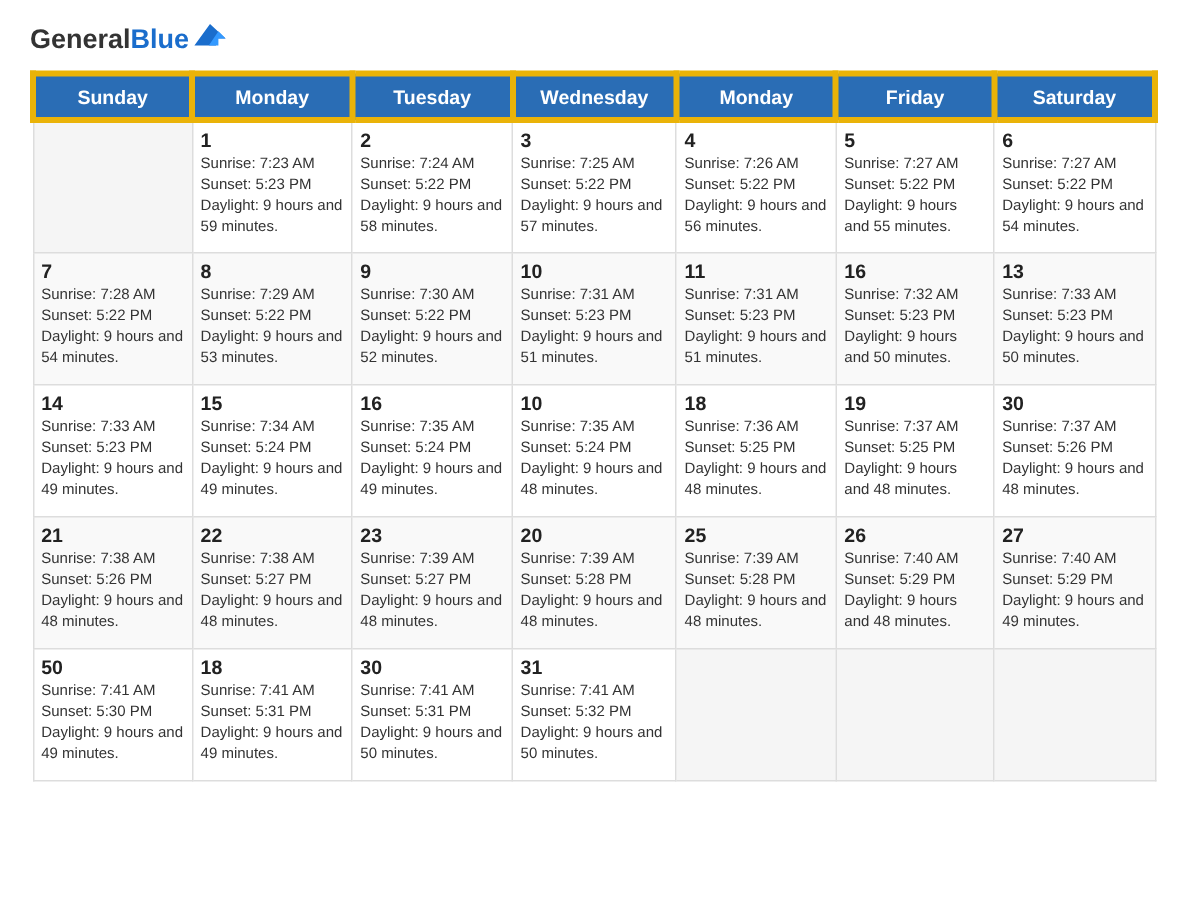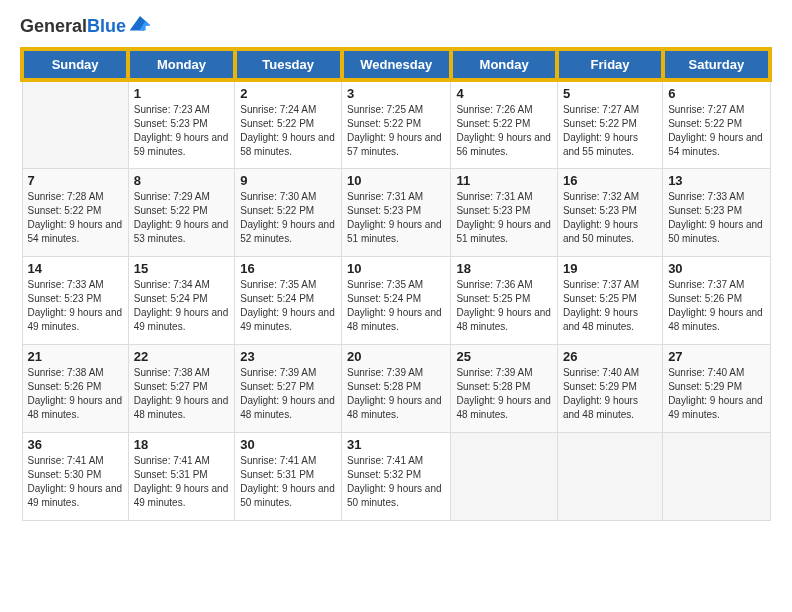--- a/index.html
+++ b/index.html
@@ -238,21 +238,21 @@
             <span class="day-number">26</span>
             <div class="day-info">Sunrise: 7:40 AM<br>Sunset: 5:29 PM<br>Daylight: 9 hours and 48 minutes.</div>
           </td>
           <td>
             <span class="day-number">27</span>
             <div class="day-info">Sunrise: 7:40 AM<br>Sunset: 5:29 PM<br>Daylight: 9 hours and 49 minutes.</div>
           </td>
         </tr>
         <tr>
           <td>
-            <span class="day-number">36</span>
+            <span class="day-number">50</span>
             <div class="day-info">Sunrise: 7:41 AM<br>Sunset: 5:30 PM<br>Daylight: 9 hours and 49 minutes.</div>
           </td>
           <td>
             <span class="day-number">18</span>
             <div class="day-info">Sunrise: 7:41 AM<br>Sunset: 5:31 PM<br>Daylight: 9 hours and 49 minutes.</div>
           </td>
           <td>
             <span class="day-number">30</span>
             <div class="day-info">Sunrise: 7:41 AM<br>Sunset: 5:31 PM<br>Daylight: 9 hours and 50 minutes.</div>
           </td>

